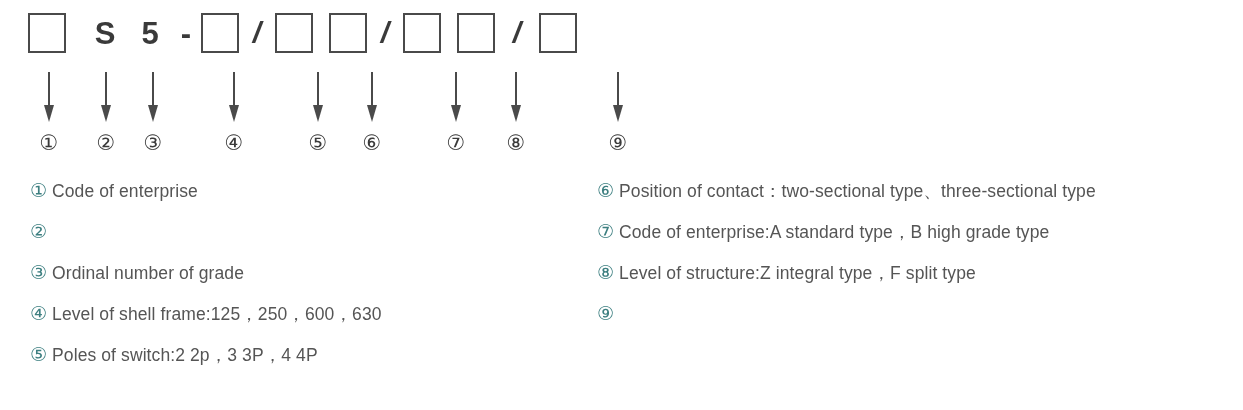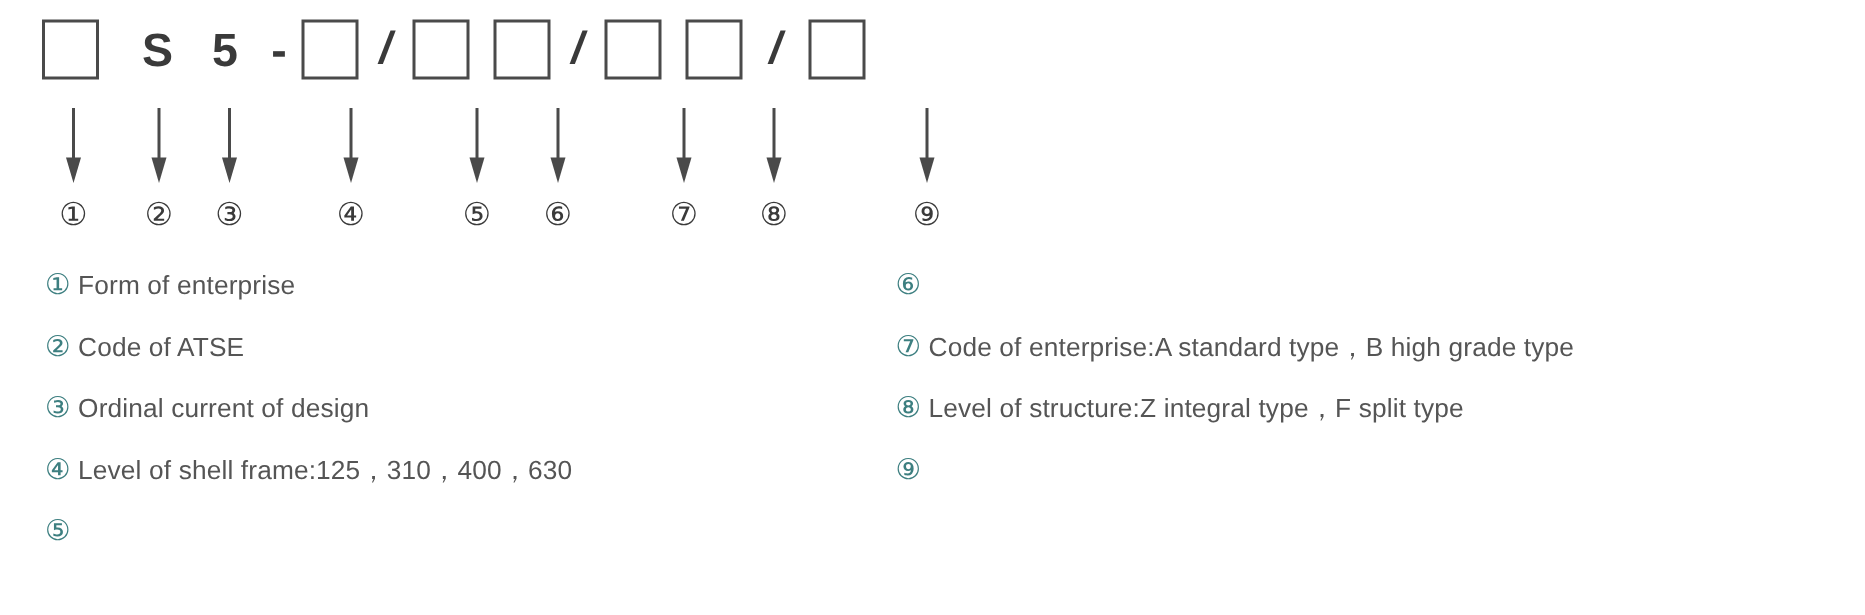--- a/index.html
+++ b/index.html
@@ -247,42 +247,43 @@
   <div class="index-mark" style="left:503px;">⑧</div>
   <div class="index-mark" style="left:605px;">⑨</div>
 
 </div>
 
 <div id="legend">
 
   <div class="legend-col" id="legend-col-left">
     <div class="legend-item">
       <span class="legend-num">①</span>
-      <span class="legend-text">Form of enterprise</span>
+      <span class="legend-text">Code of enterprise</span>
     </div>
     <div class="legend-item">
       <span class="legend-num">②</span>
-      <span class="legend-text">Code of ATSE</span>
     </div>
     <div class="legend-item">
       <span class="legend-num">③</span>
-      <span class="legend-text">Ordinal current of design</span>
+      <span class="legend-text">Ordinal number of grade</span>
     </div>
     <div class="legend-item">
       <span class="legend-num">④</span>
-      <span class="legend-text">Level of shell frame:125，310，400，630</span>
+      <span class="legend-text">Level of shell frame:125，250，600，630</span>
     </div>
     <div class="legend-item">
       <span class="legend-num">⑤</span>
+      <span class="legend-text">Poles of switch:2 2p，3 3P，4 4P</span>
     </div>
   </div>
 
   <div class="legend-col" id="legend-col-right">
     <div class="legend-item">
       <span class="legend-num">⑥</span>
+      <span class="legend-text">Position of contact：two-sectional type、three-sectional type</span>
     </div>
     <div class="legend-item">
       <span class="legend-num">⑦</span>
       <span class="legend-text">Code of enterprise:A standard type，B high grade type</span>
     </div>
     <div class="legend-item">
       <span class="legend-num">⑧</span>
       <span class="legend-text">Level of structure:Z integral type，F split type</span>
     </div>
     <div class="legend-item">

